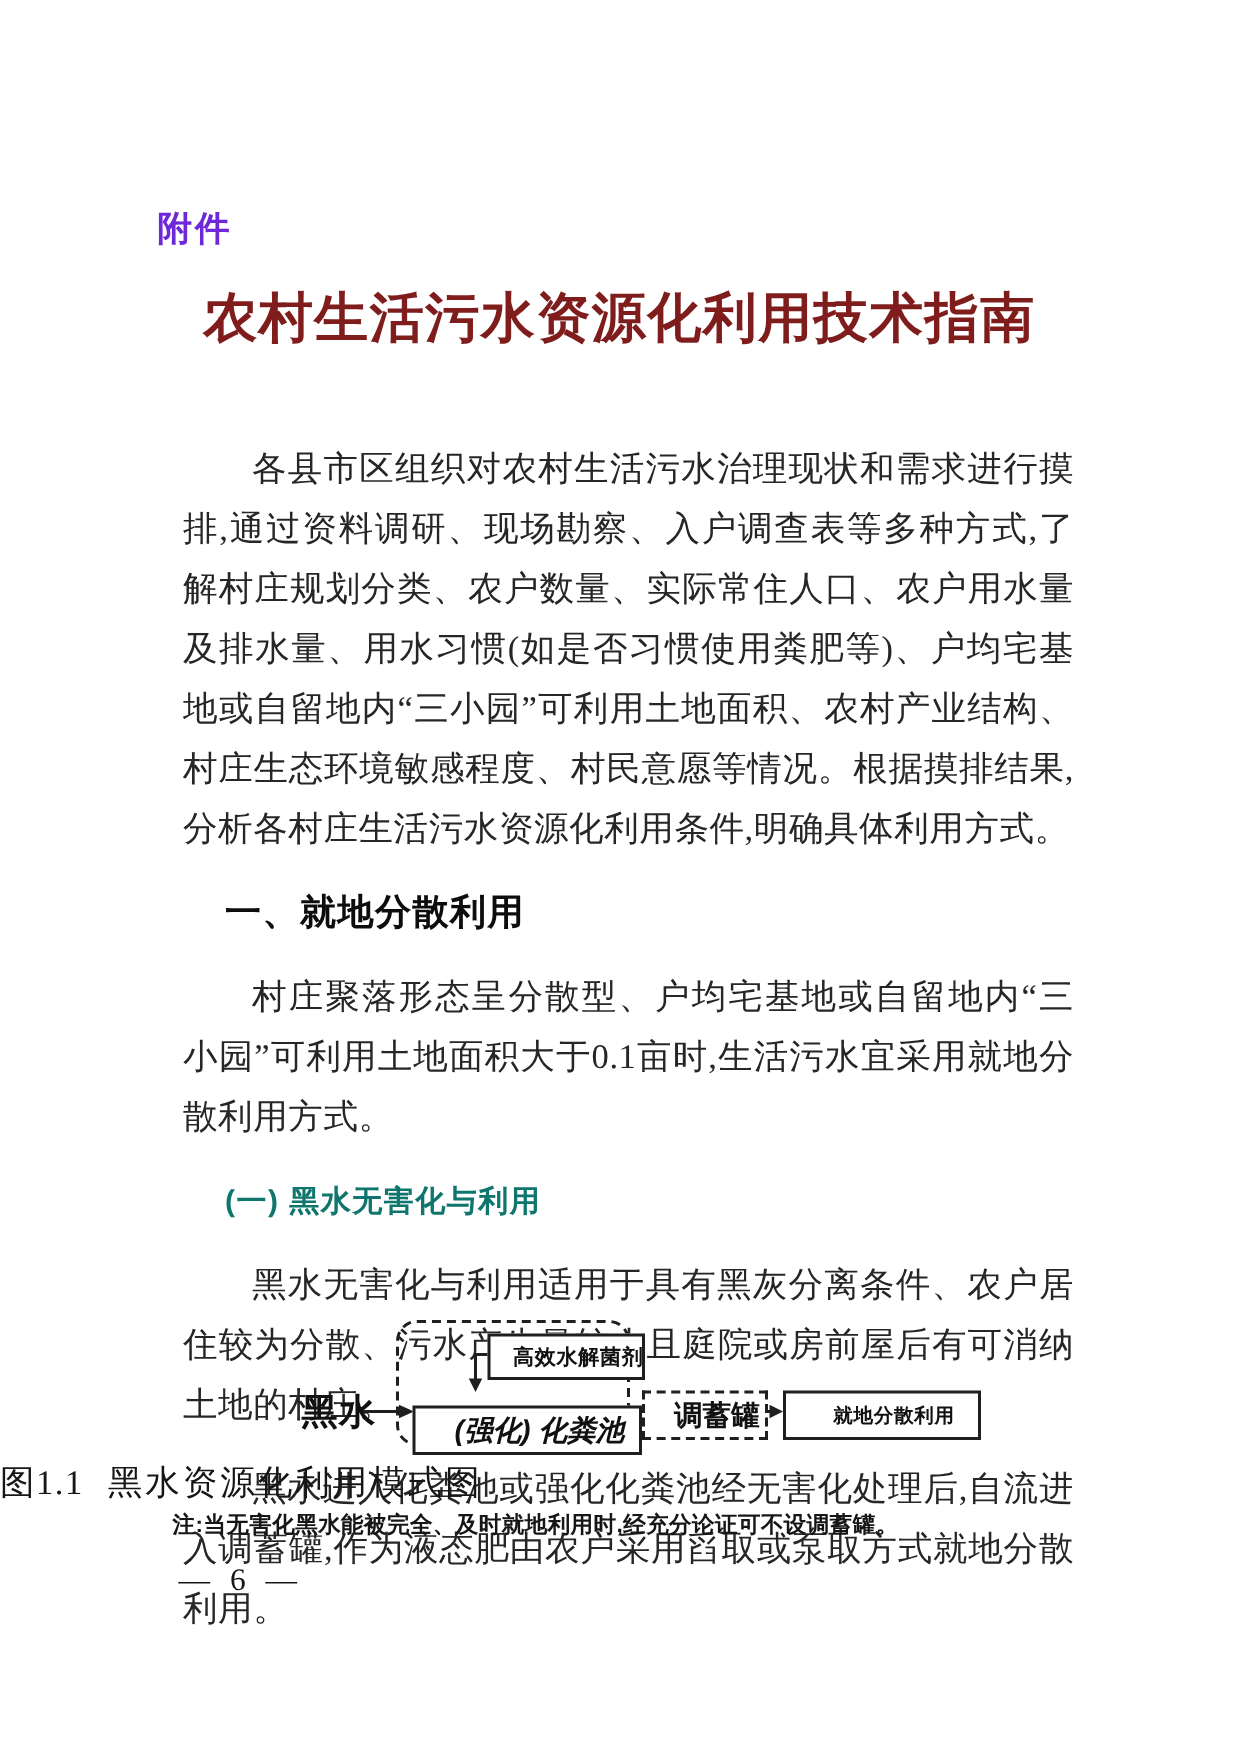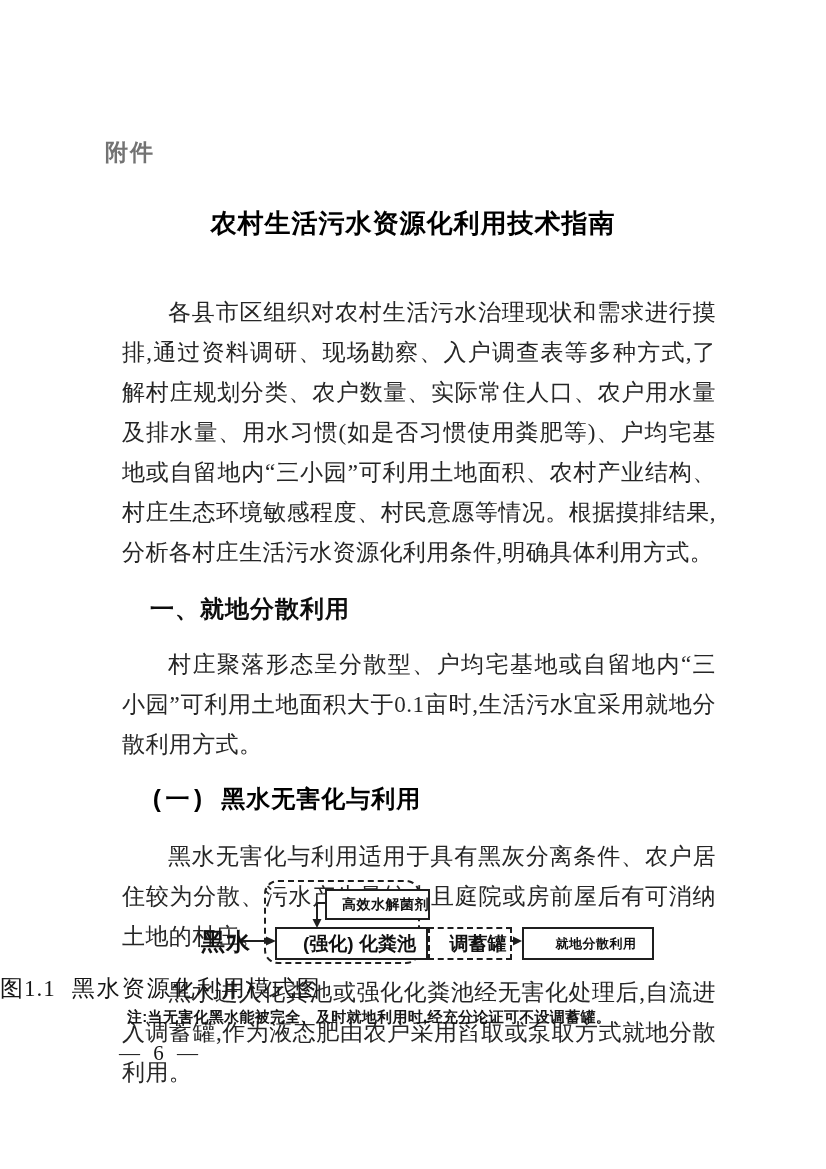--- a/index.html
+++ b/index.html
@@ -4,68 +4,68 @@
 <style>
   html,body{margin:0;padding:0;background:#ffffff;}
   .page{
     position:relative;width:826px;height:1169px;background:#ffffff;
     overflow:hidden;color:#1a1a1a;
     font-family:"Liberation Serif","DejaVu Serif",serif;
   }
   .attachment{
     position:absolute;left:105px;top:139px;
     font-family:"Liberation Sans","DejaVu Sans",sans-serif;
-    font-weight:bold;font-size:23px;line-height:26px;letter-spacing:2px;color:#737373;
+    font-weight:bold;font-size:23px;line-height:26px;letter-spacing:2px;color:#6d28d9;
   }
   .title{
-    position:absolute;left:0;right:0;top:193px;margin:12px;text-align:center;
+    position:absolute;left:0;right:0;top:193px;margin:0;text-align:center;
     font-family:"Liberation Serif","DejaVu Serif",serif;
-    font-weight:bold;font-size:26px;line-height:38px;letter-spacing:1px;color:#000000;
+    font-weight:bold;font-size:36px;line-height:38px;letter-spacing:1px;color:#7f1d1d;
   }
   .bodycol{
     position:absolute;left:106px;top:277px;width:626px;
     font-size:23px;line-height:40px;text-align:justify;
     letter-spacing:0.4px;color:#262626;
   }
   .bodycol p{margin:16px;text-indent:46px;}
   .h-black{
     margin:0;text-indent:44px;font-weight:bold;font-size:24px;line-height:40px;
     font-family:"Liberation Sans","DejaVu Sans",sans-serif;color:#0d0d0d;letter-spacing:1px;
   }
   .h-kai{
-    margin:0;text-indent:44px;font-weight:bold;font-size:24px;line-height:40px;
-    font-family:Liberation Mono, monospace;color:#000000;letter-spacing:1px;
+    margin:0;text-indent:44px;font-weight:bold;font-size:20px;line-height:40px;
+    font-family:Liberation Sans, sans-serif;color:#0f766e;letter-spacing:1px;
   }
   .diagram{position:absolute;left:0;top:877px;width:826px;height:92px;}
   .diagram svg{position:absolute;left:0;top:0;}
   .flow-label{
     position:absolute;left:201px;top:54px;
     font-family:"Liberation Sans","DejaVu Sans",sans-serif;
     font-weight:bold;font-size:24px;line-height:22px;color:#111;letter-spacing:1px;
   }
   .dashed-group{
     position:absolute;left:264px;top:3px;width:152px;height:80px;
     border:2.5px dashed #1f1f1f;border-radius:14px;background:transparent;
   }
   .node{
     position:absolute;display:flex;align-items:center;justify-content:center;
     background:#ffffff;font-family:"Liberation Sans","DejaVu Sans",sans-serif;
     font-weight:bold;color:#111;white-space:nowrap;padding-left:16px;
   }
   .node-additive{left:325px;top:12px;width:85px;height:27px;border:2px solid #1f1f1f;font-size:14px;letter-spacing:0.5px;}
-  .node-tank{left:275px;top:50px;width:133px;height:29px;border:2px solid #1f1f1f;font-size:19px;}
+  .node-tank{left:275px;top:60px;width:133px;height:29px;border:2px solid #1f1f1f;font-size:19px;font-style:italic;}
   .node-storage{left:428px;top:50px;width:64px;height:29px;border:2px dashed #1f1f1f;font-size:19px;}
   .node-usage{left:522px;top:50px;width:112px;height:29px;border:2px solid #1f1f1f;font-size:13px;letter-spacing:0.5px;}
   .caption{
     position:absolute;left:0;right:0;top:974px;text-align:left;
     font-size:23px;line-height:30px;color:#161616;letter-spacing:2px;
   }
   .caption .cap-num{margin-right:16px;letter-spacing:1px;}
   .note{
-    position:absolute;left:127px;top:1007px;width:560px;
+    position:absolute;left:115px;top:1007px;width:560px;
     font-family:"Liberation Sans","DejaVu Sans",sans-serif;
     font-weight:bold;font-size:15px;line-height:20px;color:#161616;letter-spacing:0.3px;
   }
   .page-number{
     position:absolute;left:119px;top:1040px;
     font-size:21px;line-height:26px;color:#161616;letter-spacing:4px;
   }
 </style>
 </head>
 <body>

